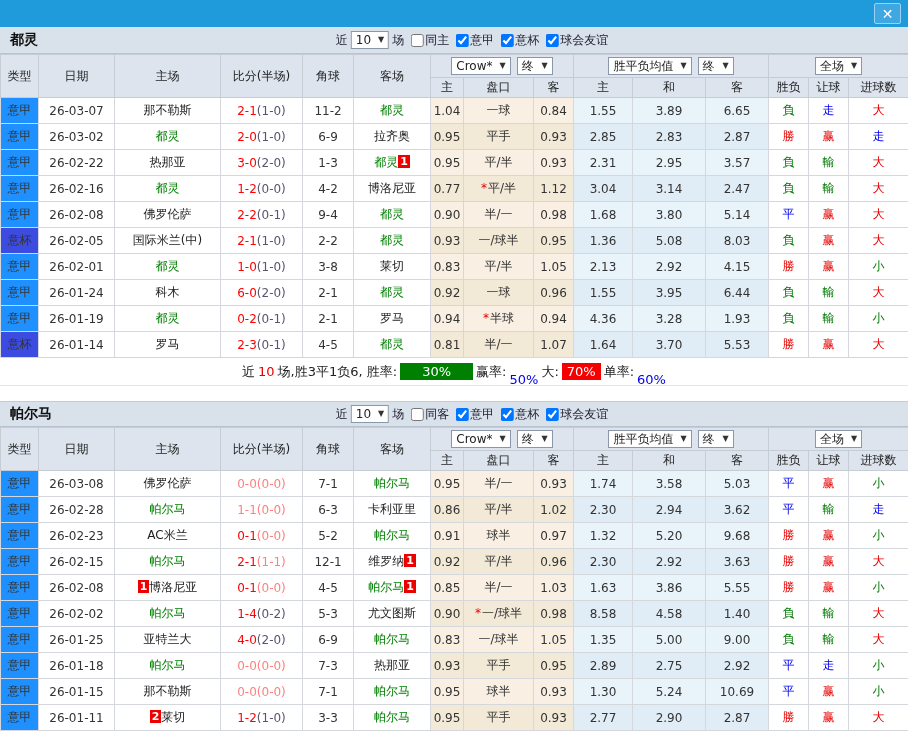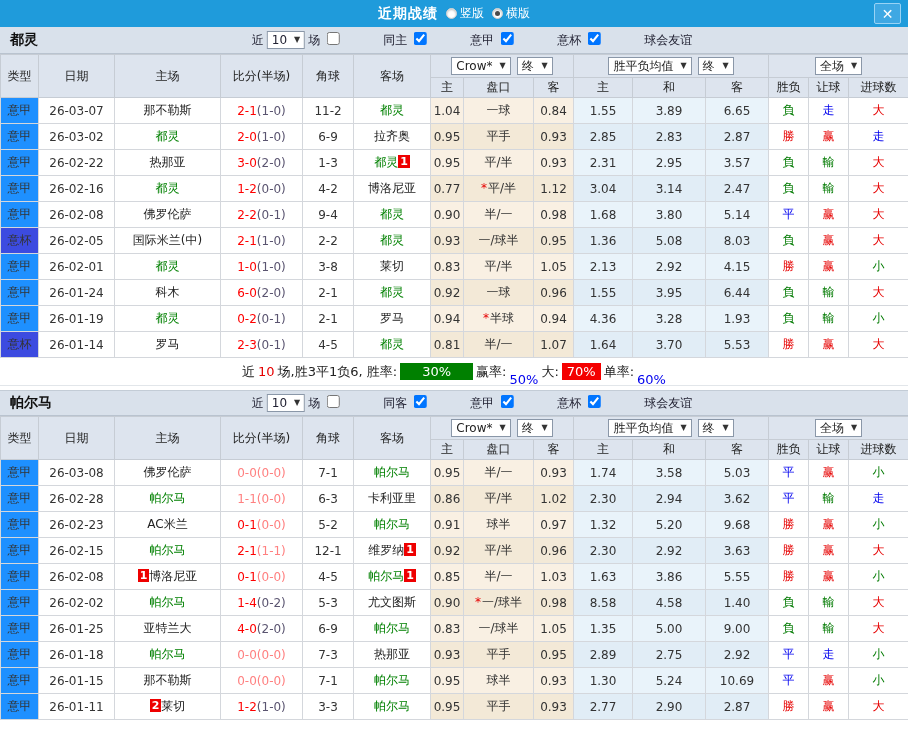--- a/index.html
+++ b/index.html
@@ -24,21 +24,21 @@
   .radio-label{margin-left:3px;font-size:12px;color:#fff;}
   .close-btn{position:absolute;right:7px;top:3px;width:27px;height:21px;background:#3fa8e3;border:1px solid #98d3f5;border-radius:2px;color:#fff;font-weight:bold;font-size:14px;line-height:18px;text-align:center;padding:0;cursor:pointer;font-family:inherit;}
 
   
   .section{width:908px;}
   .sec-head{height:27px;background:var(--section-bg,#d9e1eb);border-bottom:1px solid #b9c3cf;position:relative;display:flex;align-items:center;}
   .sec-title{font-weight:bold;font-size:14px;margin-left:10px;color:#111;}
   .controls{position:absolute;left:calc(50% + 18px);transform:translateX(-50%);display:flex;align-items:center;gap:3px;white-space:nowrap;color:#223;}
   .dd{display:inline-flex;align-items:center;justify-content:space-between;background:#fff;border:1px solid #8a97a8;padding:1px 4px;min-width:36px;height:18px;cursor:pointer;gap:7px;}
   .dd .arr{font-size:8px;color:#333;line-height:1;}
-  .cb-wrap{display:inline-flex;margin-left:4px;cursor:pointer;gap:42px;}
+  .cb-wrap{display:inline-flex;align-items:center;margin-left:4px;cursor:pointer;}
   .cb-wrap input{width:13px;height:13px;margin:0 1px 0 0;}
 
   
   table.results{border-collapse:collapse;table-layout:fixed;width:908px;}
   table.results col:nth-child(1){width:38px}
   table.results col:nth-child(2){width:76px}
   table.results col:nth-child(3){width:106px}
   table.results col:nth-child(4){width:82px}
   table.results col:nth-child(5){width:51px}
   table.results col:nth-child(6){width:77px}
@@ -76,38 +76,27 @@
   .r-green{color:var(--loss,#007a00);}
   .r-blue{color:var(--draw,#0000ee);}
 
   
   .summary{height:28px;display:flex;align-items:center;justify-content:center;gap:3px;font-size:13px;background:#fff;border-bottom:1px solid #e2e6ea;}
   .part-text{color:#222;}
   .part-red{color:#e60000;}
   .part-blue{color:#0000ee;margin-top:16px;}
   .part-badge-green{background:var(--rate-win-bg,#008000);color:#fff;font-weight:normal;padding:1px 22px;}
   .part-badge-red{background:var(--rate-big-bg,#f40000);color:#fff;font-weight:normal;padding:1px 5px;}
-  .section + .section{margin-top:4px;}
+  .section + .section{margin-top:15px;}
   .section + .section .sec-head{border-top:1px solid #c3ccd6;height:26px;}
 </style>
 </head>
 <body>
 
 <div class="topbar">
-  <div class="topbar-center" style="display:flex;align-items:center;">
-    <span class="title">近期战绩</span>
-    <span class="radio-wrap">
-      <span class="radio"></span>
-      <span class="radio-label">竖版</span>
-    </span>
-    <span class="radio-wrap">
-      <span class="radio selected"></span>
-      <span class="radio-label">横版</span>
-    </span>
-  </div>
   <button class="close-btn"><span>✕</span></button>
 </div>
 
 <div id="sections">
     <div class="section">
       <div class="sec-head">
         <span class="sec-title">都灵</span>
         <div class="controls">
           <span class="lbl">近</span>
           <span class="dd">

